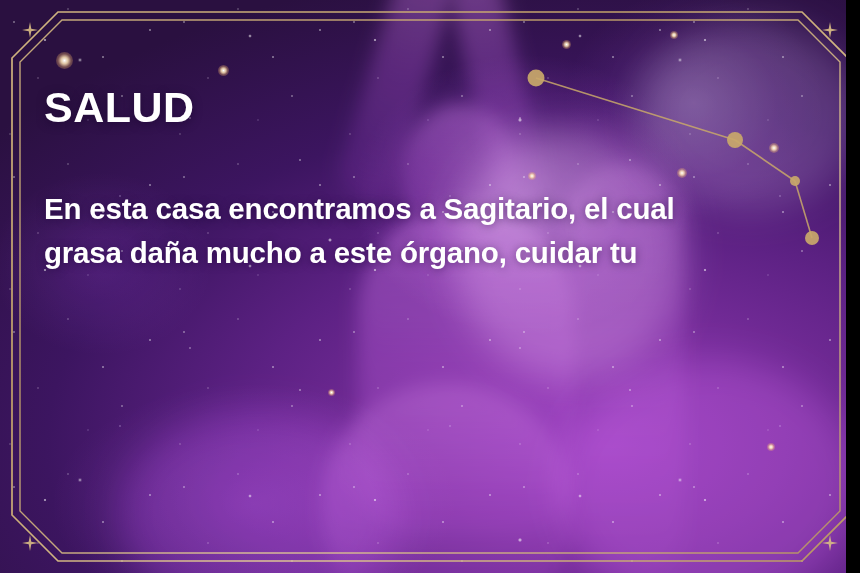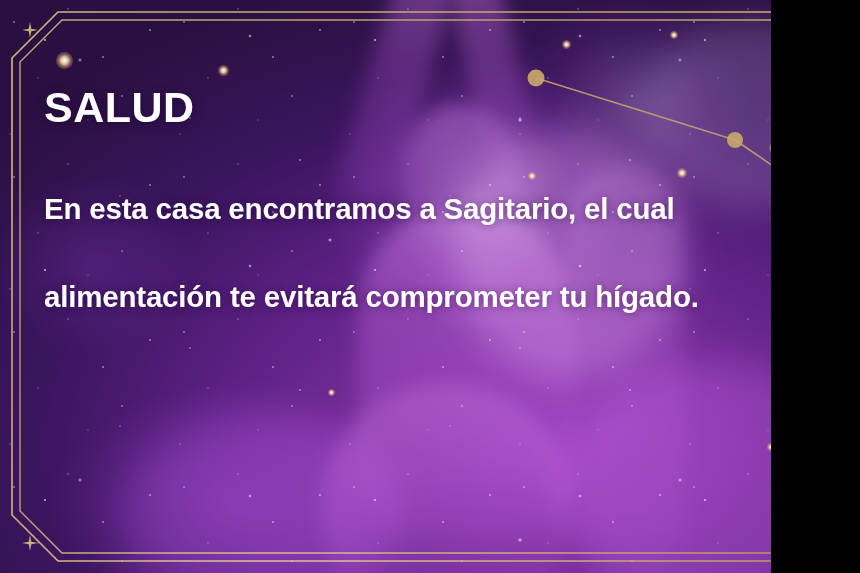--- a/index.html
+++ b/index.html
@@ -3,21 +3,21 @@
 <meta charset="utf-8">
 <style>
   html, body {
     margin: 0;
     padding: 0;
     background: #000;
   }
 
   .card {
     position: relative;
-    width: 771px;
+    width: 846px;
     height: 573px;
     overflow: hidden;
     font-family: "Liberation Sans", sans-serif;
     background: #2b1042;
   }
 
   
 
   .bg-base {
     position: absolute;
@@ -173,21 +173,21 @@
   .body-text {
     margin: 0;
     margin-top: 58px;
     font-size: 29.5px;
     font-weight: 700;
     line-height: 44px;
     color: #ffffff;
     letter-spacing: -0.2px;
     text-shadow: 0 1px 8px rgba(25,0,50,0.50);
   }
-  .body-text .ln { display: block; white-space: nowrap; margin-top: 44px; }
+  .body-text .ln { display: block; white-space: nowrap; }
 </style>
 </head>
 <body>
 
 <div class="card">
 
   <div class="bg-base"></div>
   <div class="bg-nebula"></div>
 
   <div class="figure">
@@ -254,17 +254,17 @@
       <circle cx="536" cy="78" r="8.5" fill="#c9a86a" opacity="0.92"></circle>
       <circle cx="735" cy="140" r="8" fill="#c9a86a" opacity="0.92"></circle>
       <circle cx="795" cy="181" r="5" fill="#c9a86a" opacity="0.92"></circle>
       <circle cx="812" cy="238" r="7" fill="#c9a86a" opacity="0.92"></circle>
     </svg>
 
   <div class="content">
     <h1 class="title">SALUD</h1>
     <p class="body-text" id="bodytext">
         <span class="ln">En esta casa encontramos a Sagitario, el cual</span>
-        <span class="ln">alimentación te evitará comprometer tu hígado.</span>
+        <span class="ln">grasa daña mucho a este órgano, cuidar tu</span>
       </p>
   </div>
 
 </div>
 
 </body></html>

